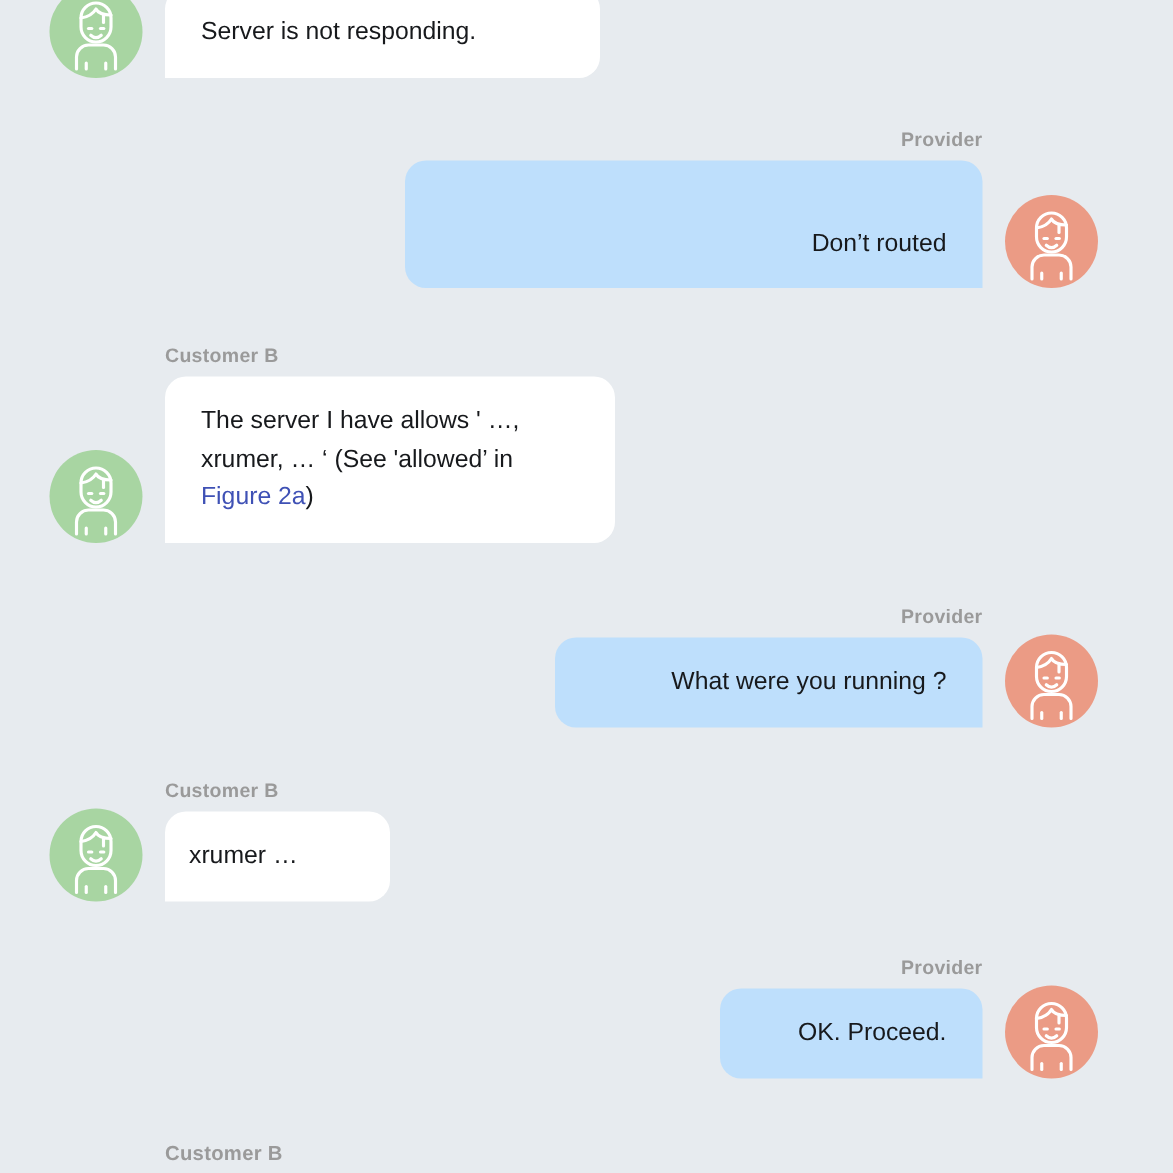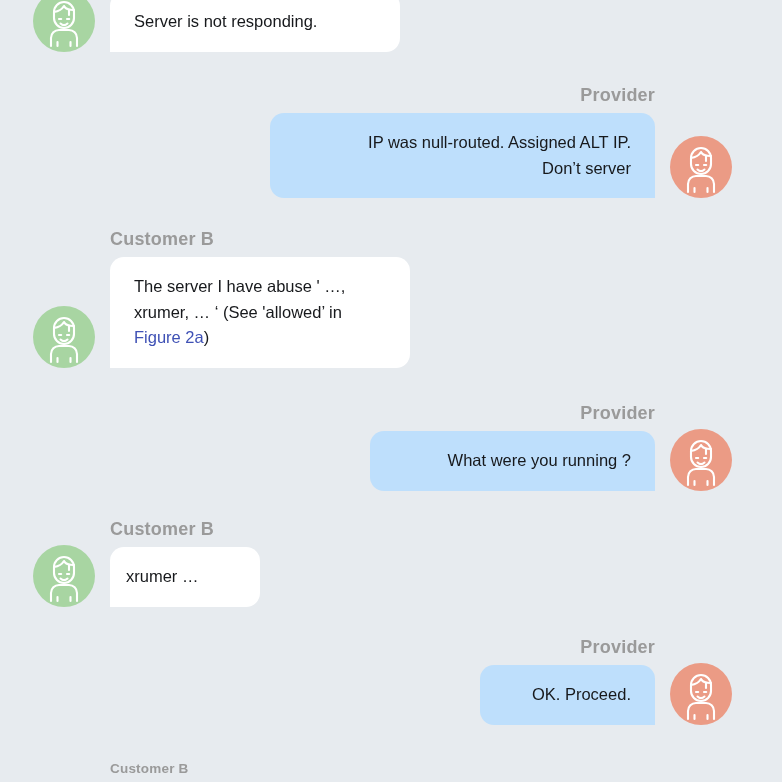--- a/index.html
+++ b/index.html
@@ -43,21 +43,21 @@
 
   
   .bubble-col {
     display: flex;
     flex-direction: column;
   }
   .msg.left  .bubble-col { margin-left: 15px; align-items: flex-start; }
   .msg.right .bubble-col { margin-right: 15px; align-items: flex-end; }
 
   .speaker {
-    font-size: 18px;
+    font-size: 13px;
     font-weight: bold;
     color: #9a9a9a;
     letter-spacing: .2px;
     margin-bottom: 7px;
   }
 
   .bubble {
     font-size: 16.5px;
     color: #17191c;
     line-height: 1.55;
@@ -140,22 +140,22 @@
           <path d="M27.5 33.5 q3.5 3.2 7 0"></path>
           <path d="M18 56 v-8 a8 8 0 0 1 8 -8 h10 a8 8 0 0 1 8 8 v8"></path>
           <path d="M24.5 56 v-4"></path>
           <path d="M37.5 56 v-4"></path>
         </g>
       </svg>
     </div>
     <div class="bubble-col">
       <div class="speaker">Provider</div>
       <div class="bubble blue">
-        <span>IP was null-routed. Assigned ALT IP.</span><br>
-        <span>Don’t server</span>
+        <br>
+        <span>Don’t routed</span>
       </div>
     </div>
   </div>
 
   <div class="msg left" id="m3">
     <div class="avatar" style="background:#a8d5a2;">
       <svg viewBox="0 0 62 62" aria-hidden="true">
         <g fill="none" stroke="#ffffff" stroke-width="2.1" stroke-linecap="round" stroke-linejoin="round">
           <rect x="21" y="12" width="20" height="26" rx="10"></rect>
           <path d="M21 22 q7 -1 10 -6 q2 4 10 4"></path>
@@ -164,21 +164,21 @@
           <path d="M34 29 h2.2"></path>
           <path d="M27.5 33.5 q3.5 3.2 7 0"></path>
           <path d="M18 56 v-8 a8 8 0 0 1 8 -8 h10 a8 8 0 0 1 8 8 v8"></path>
           <path d="M24.5 56 v-4"></path>
           <path d="M37.5 56 v-4"></path>
         </g>
       </svg>
     </div>
     <div class="bubble-col">
       <div class="speaker">Customer B</div>
-      <div class="bubble white"><span>The server I have abuse ' …, xrumer, … ‘ (See 'allowed’ in </span><span class="link">Figure 2a</span><span>)</span></div>
+      <div class="bubble white"><span>The server I have allows ' …, xrumer, … ‘ (See 'allowed’ in </span><span class="link">Figure 2a</span><span>)</span></div>
     </div>
   </div>
 
   <div class="msg right" id="m4">
     <div class="avatar" style="background:#eb9b85;">
       <svg viewBox="0 0 62 62" aria-hidden="true">
         <g fill="none" stroke="#ffffff" stroke-width="2.1" stroke-linecap="round" stroke-linejoin="round">
           <rect x="21" y="12" width="20" height="26" rx="10"></rect>
           <path d="M21 22 q7 -1 10 -6 q2 4 10 4"></path>
           <path d="M36 20 v5"></path>

